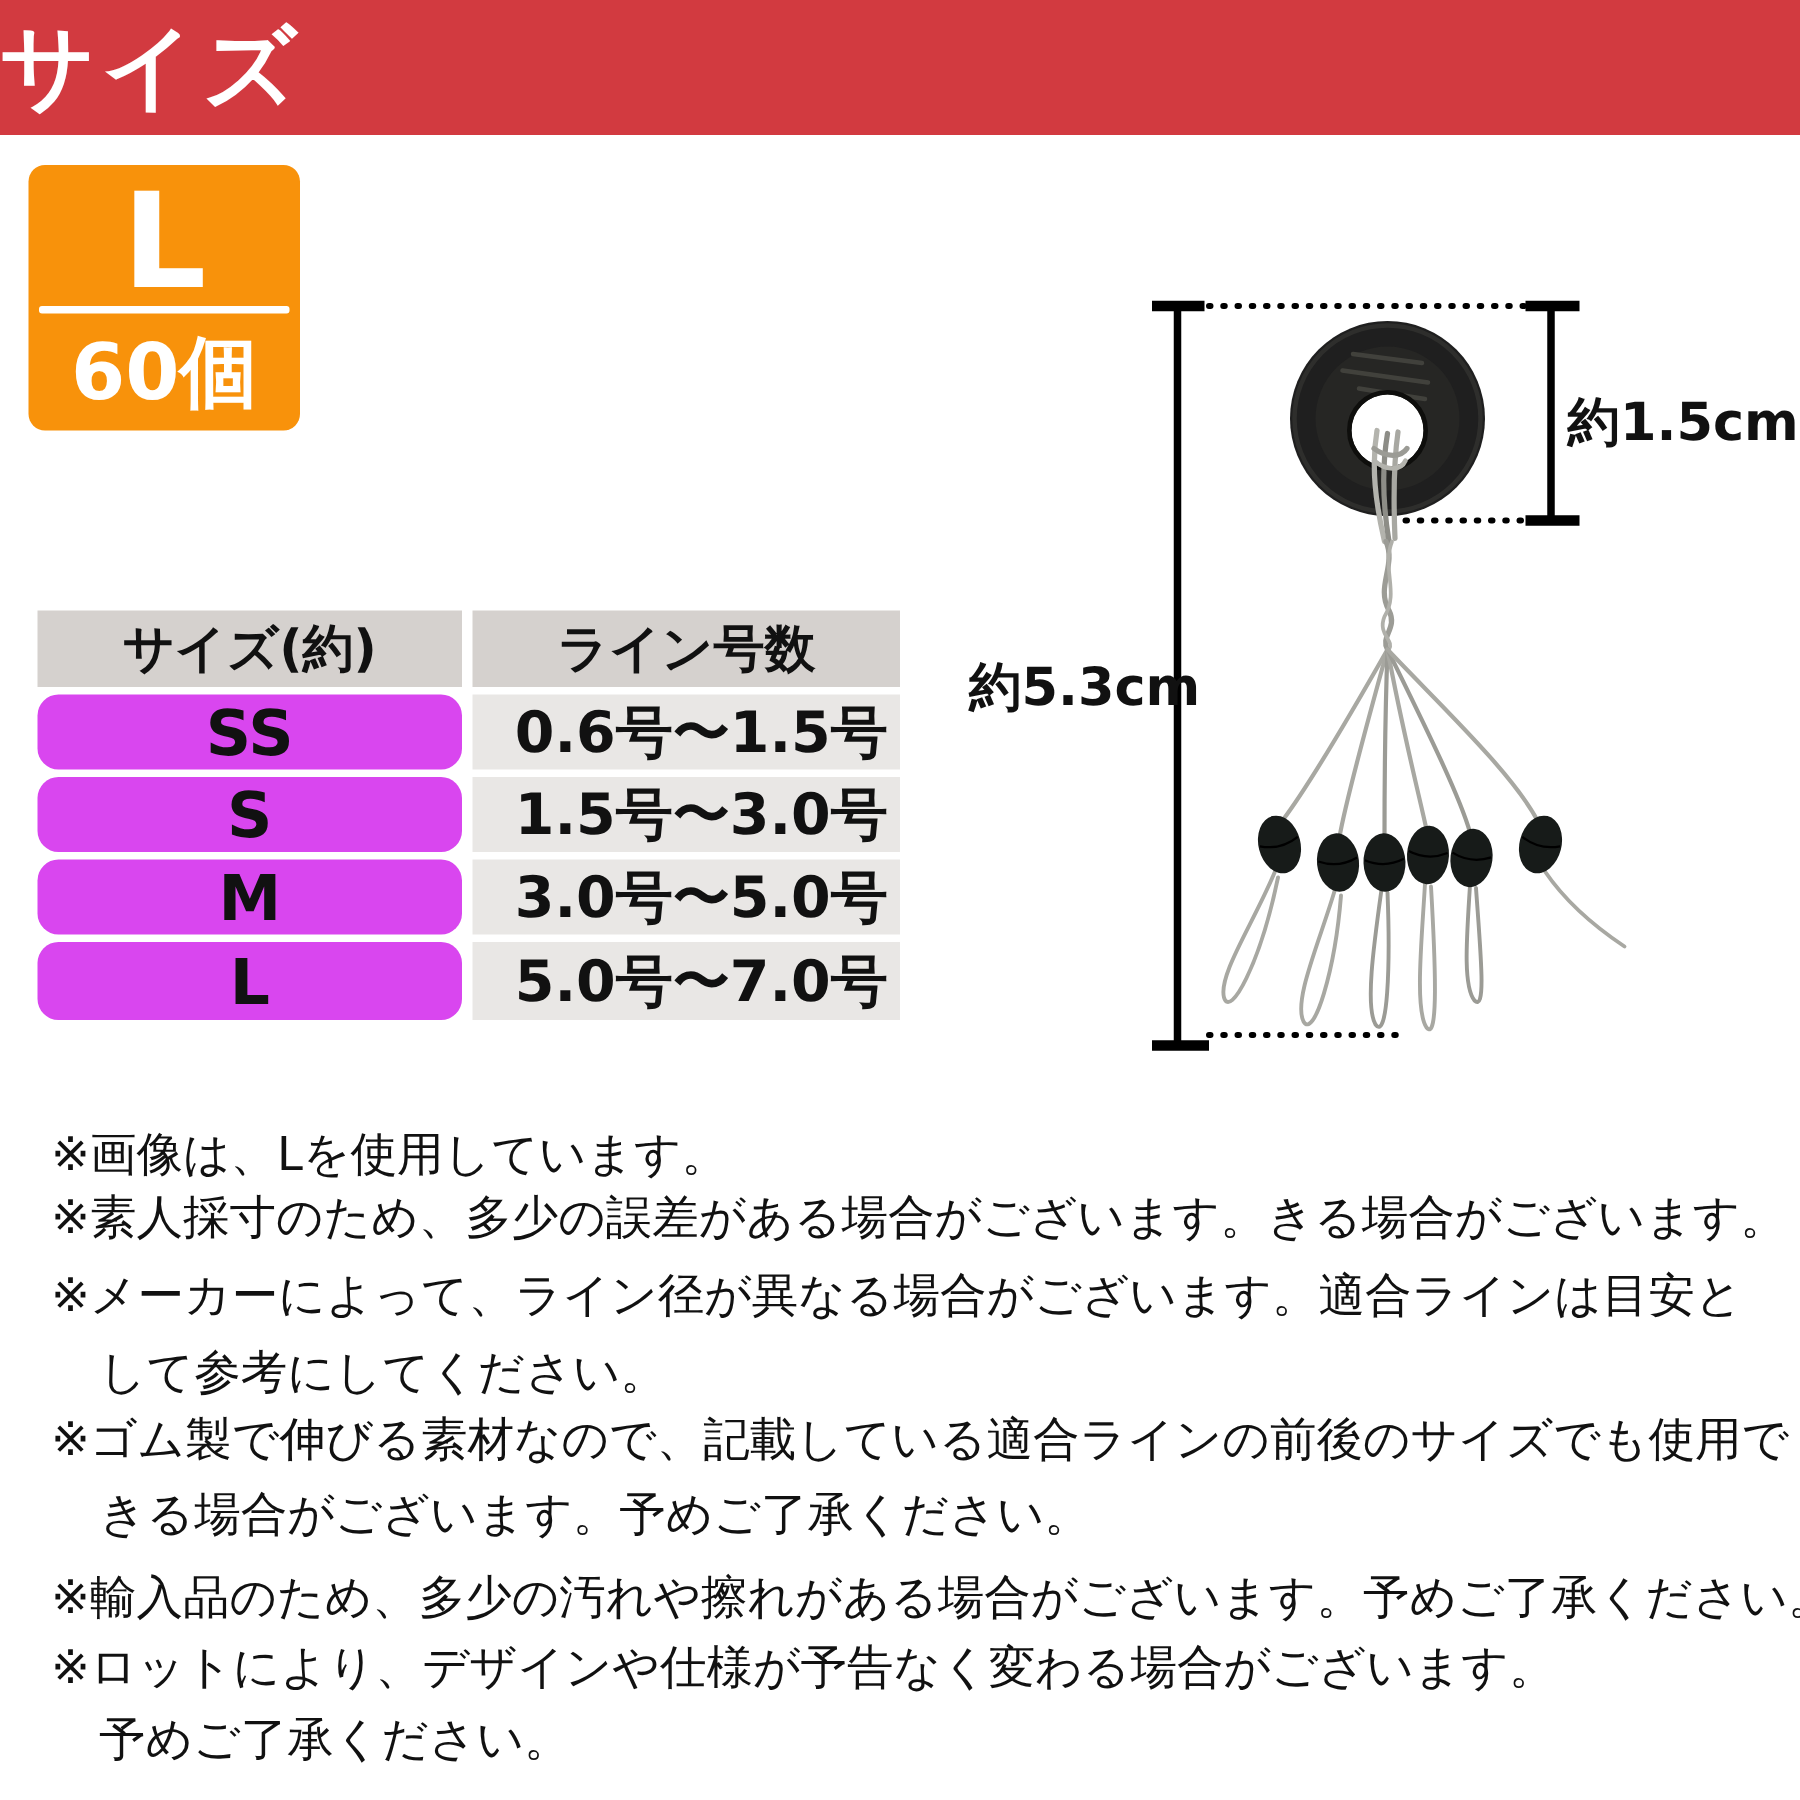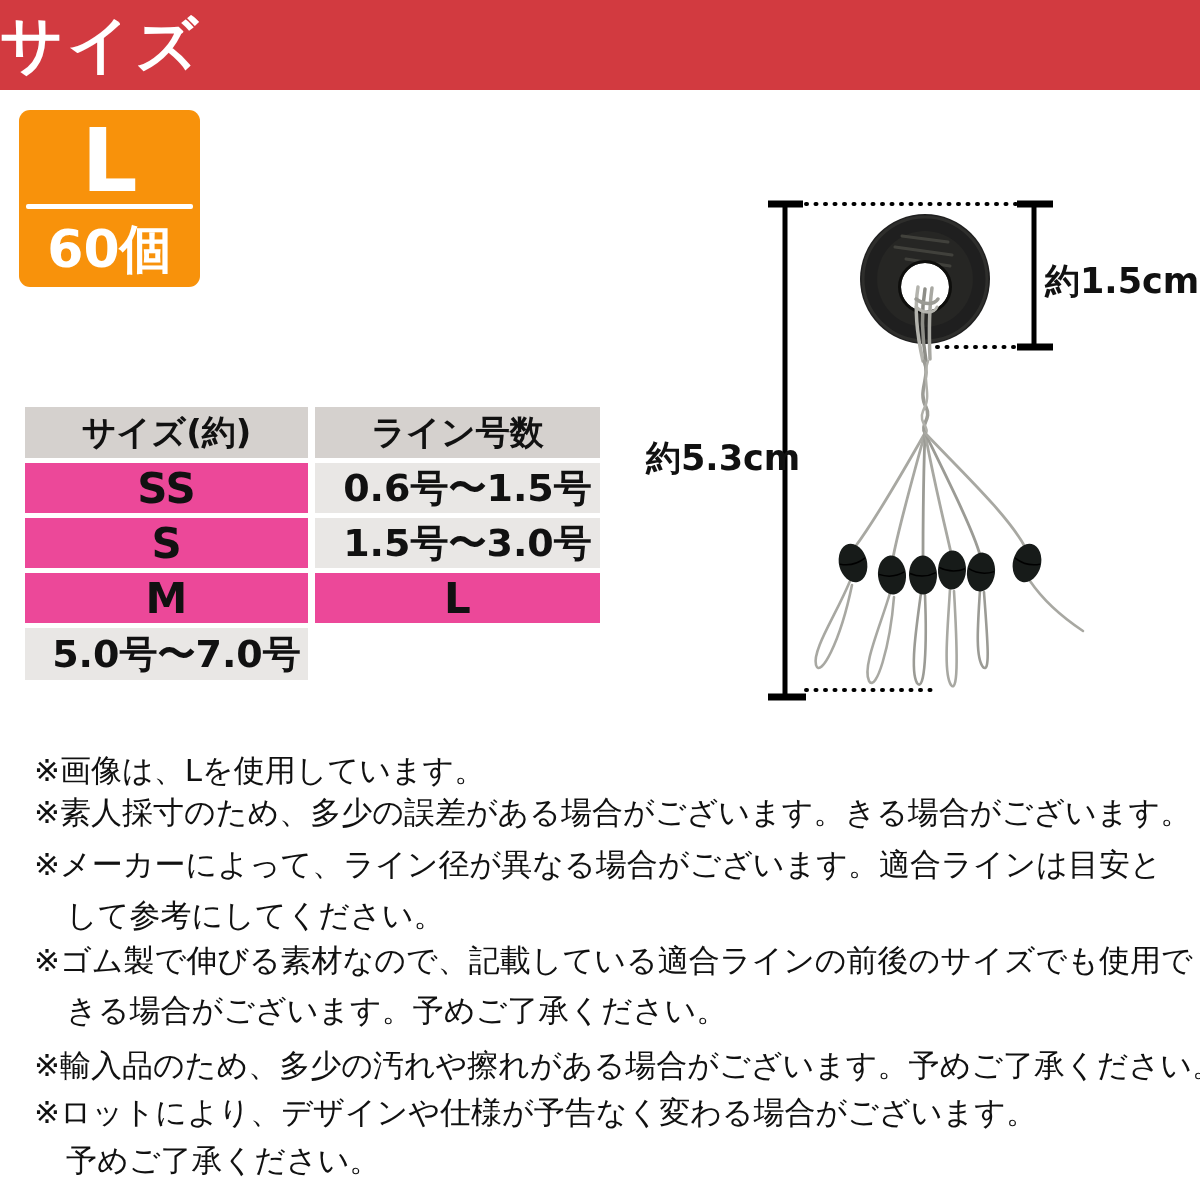--- a/index.html
+++ b/index.html
@@ -34,21 +34,21 @@
   }
   
   .size-table{
     position:absolute;left:25px;top:386px;
     display:grid;
     grid-template-columns:283px 285px;
     grid-template-rows:51px 50px 50px 50px 52px;
     column-gap:7px;row-gap:5px;margin-top:21px;
   }
   .cell{display:flex;align-items:center;justify-content:center;}
-  .col1{background:#ec4899;}
+  .col1{background:#d946ef;border-radius:14px;}
   .col2{background:#e9e7e5;padding-left:20px;}
   .th{background:#d5d1ce;font-size:34px;font-weight:bold;}
   .td-size{font-size:42px;font-weight:bold;}
   .td-line{font-size:38px;font-weight:600;}
   
   .note{
     position:absolute;left:34px;font-size:31px;line-height:1.2;color:#111;
     white-space:nowrap;letter-spacing:0px;
   }
   .note.indent{left:56px;margin-left:10px;}
@@ -73,20 +73,21 @@
   <div class="cell th">サイズ(約)</div>
   <div class="cell th">ライン号数</div>
 
   <div class="cell col1 td-size">SS</div>
   <div class="cell col2 td-line">0.6号〜1.5号</div>
 
   <div class="cell col1 td-size">S</div>
   <div class="cell col2 td-line">1.5号〜3.0号</div>
 
   <div class="cell col1 td-size">M</div>
+  <div class="cell col2 td-line">3.0号〜5.0号</div>
 
   <div class="cell col1 td-size">L</div>
   <div class="cell col2 td-line">5.0号〜7.0号</div>
 </div>
 
 <svg class="diagram" viewBox="0 0 560 515">
 
   <g stroke="#000">
 
     <line x1="145" y1="9" x2="145" y2="502" stroke-width="5"></line>

